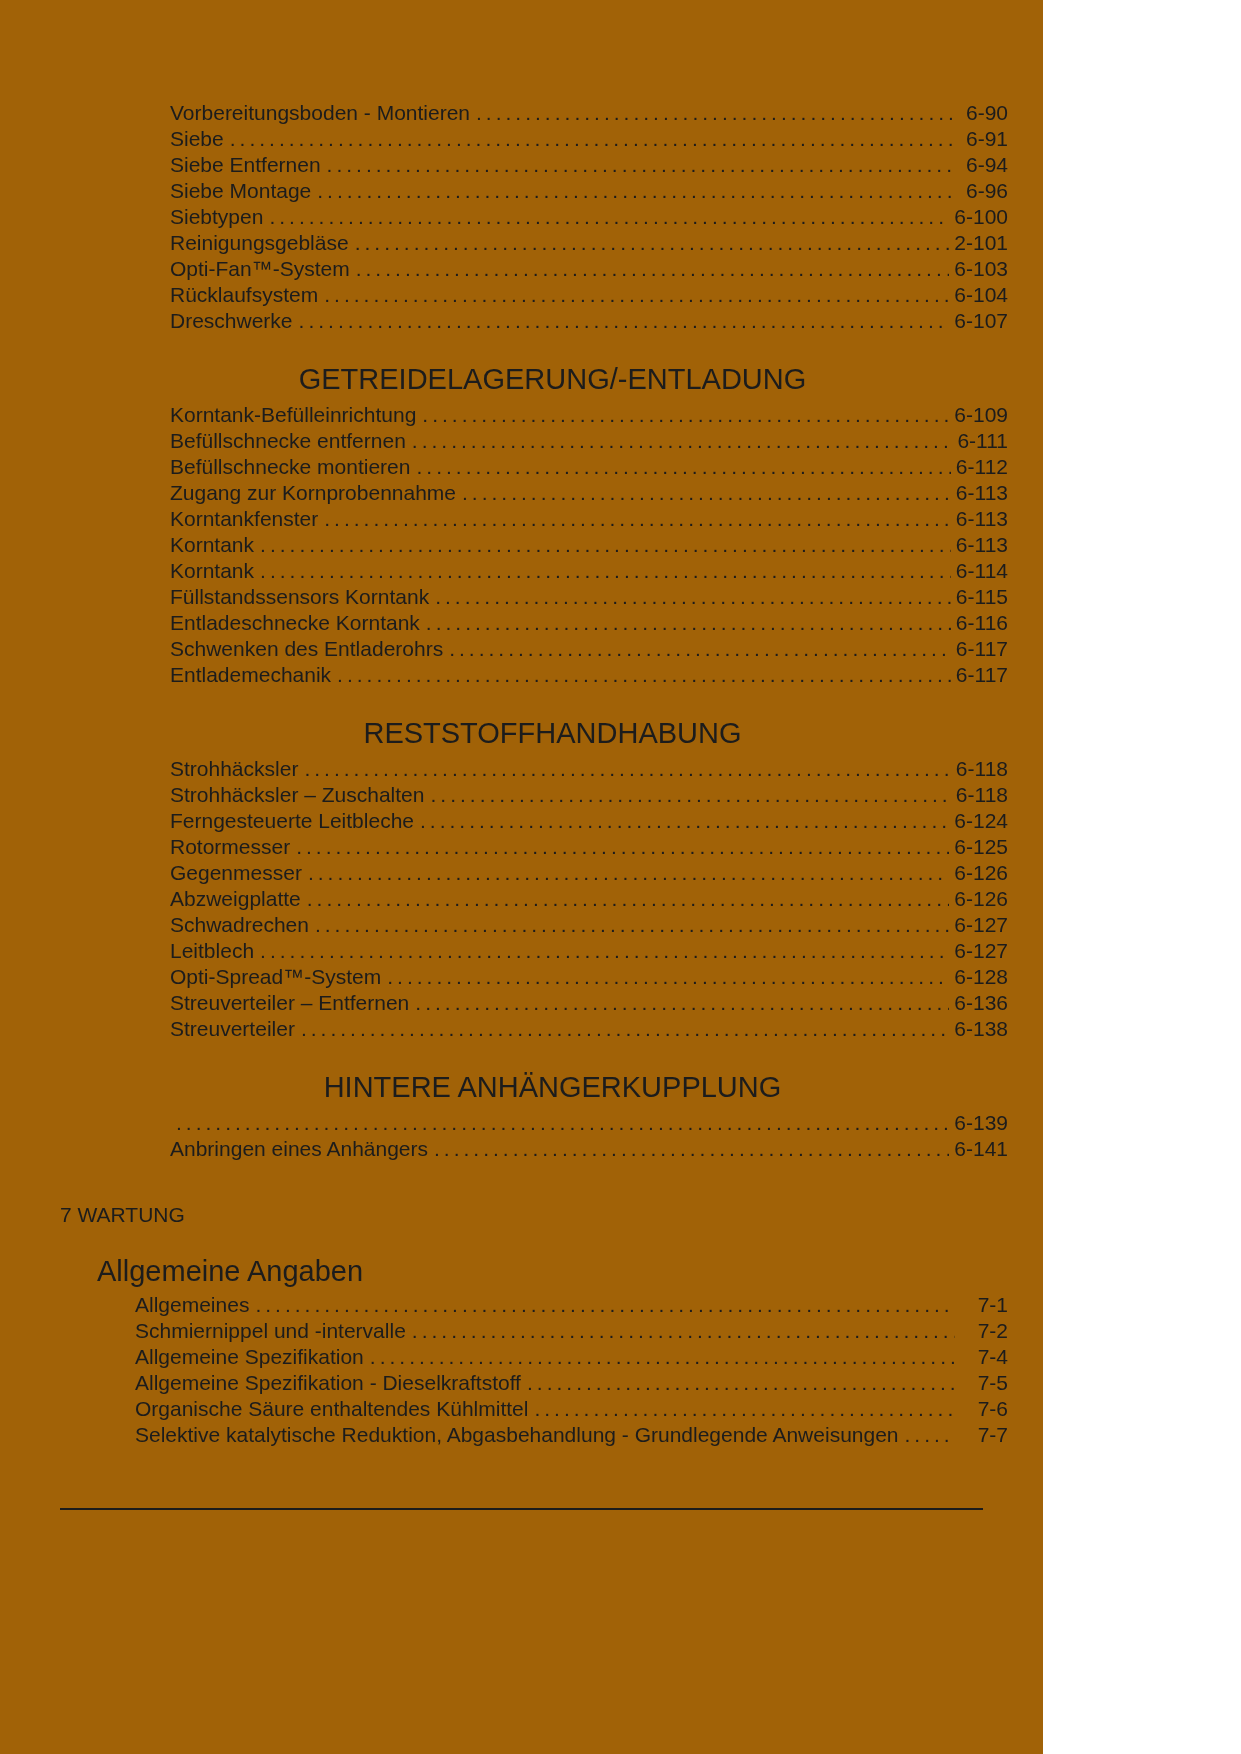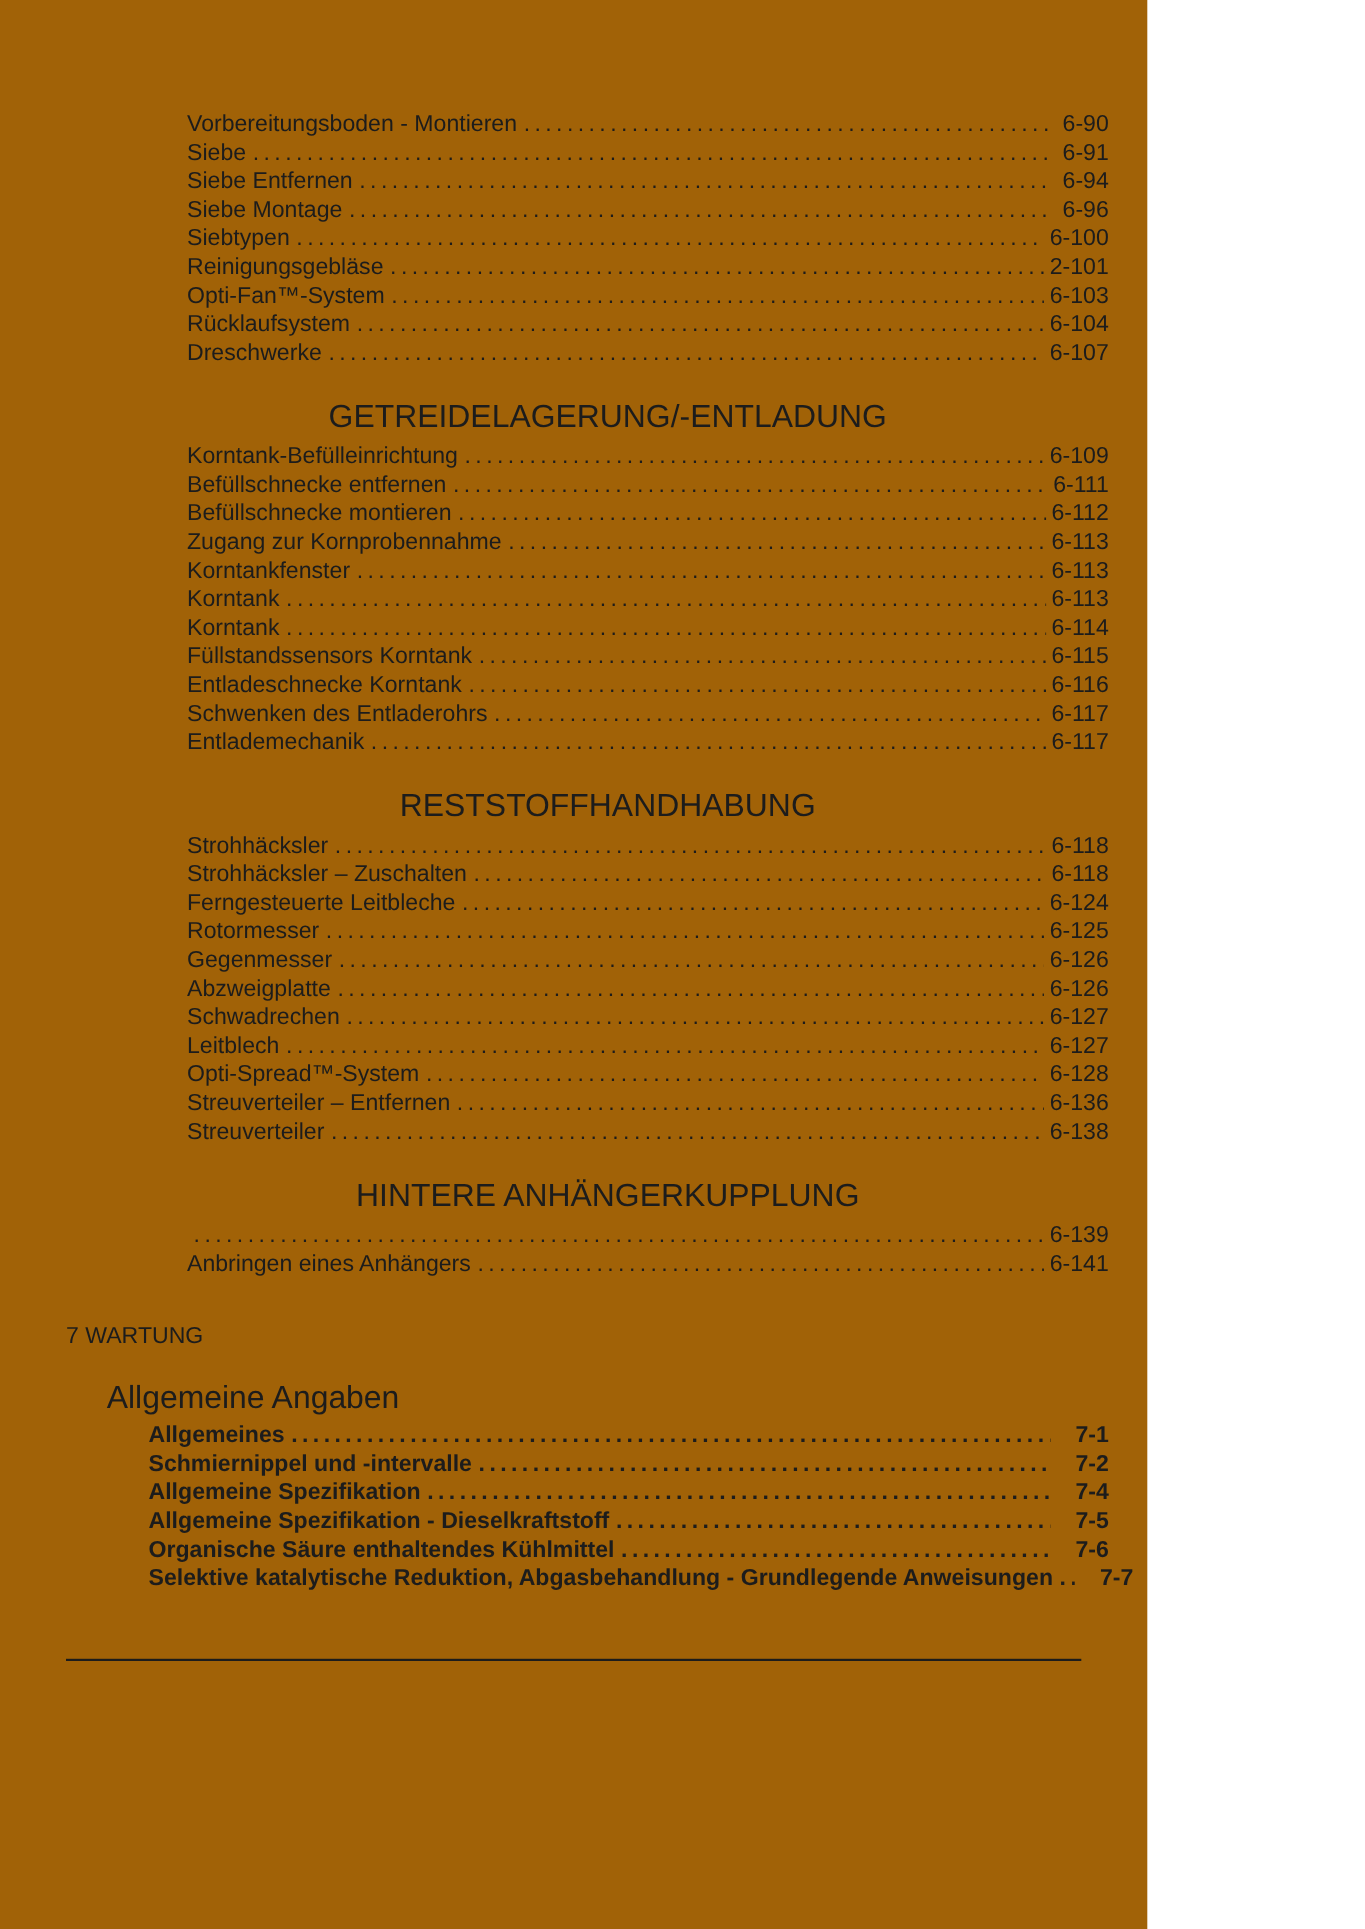--- a/index.html
+++ b/index.html
@@ -40,21 +40,21 @@
   }
   .heading.subsection {
     font-size: 29px;
     line-height: 34px;
     margin: 8px 0 4px 37px;
   }
   .entry-list {
     margin: 0;
   }
   .entry-list.indent-deep { padding-left: 110px; }
-  .entry-list.indent-mid  { padding-left: 75px; font-weight: bold;  }
+  .entry-list.indent-mid  { padding-left: 75px;  }
   .toc-row {
     display: flex;
     align-items: baseline;
     font-size: 21px;
     line-height: 26px;
     cursor: default;
   }
   .toc-label {
     white-space: nowrap;
     flex: 0 0 auto;

